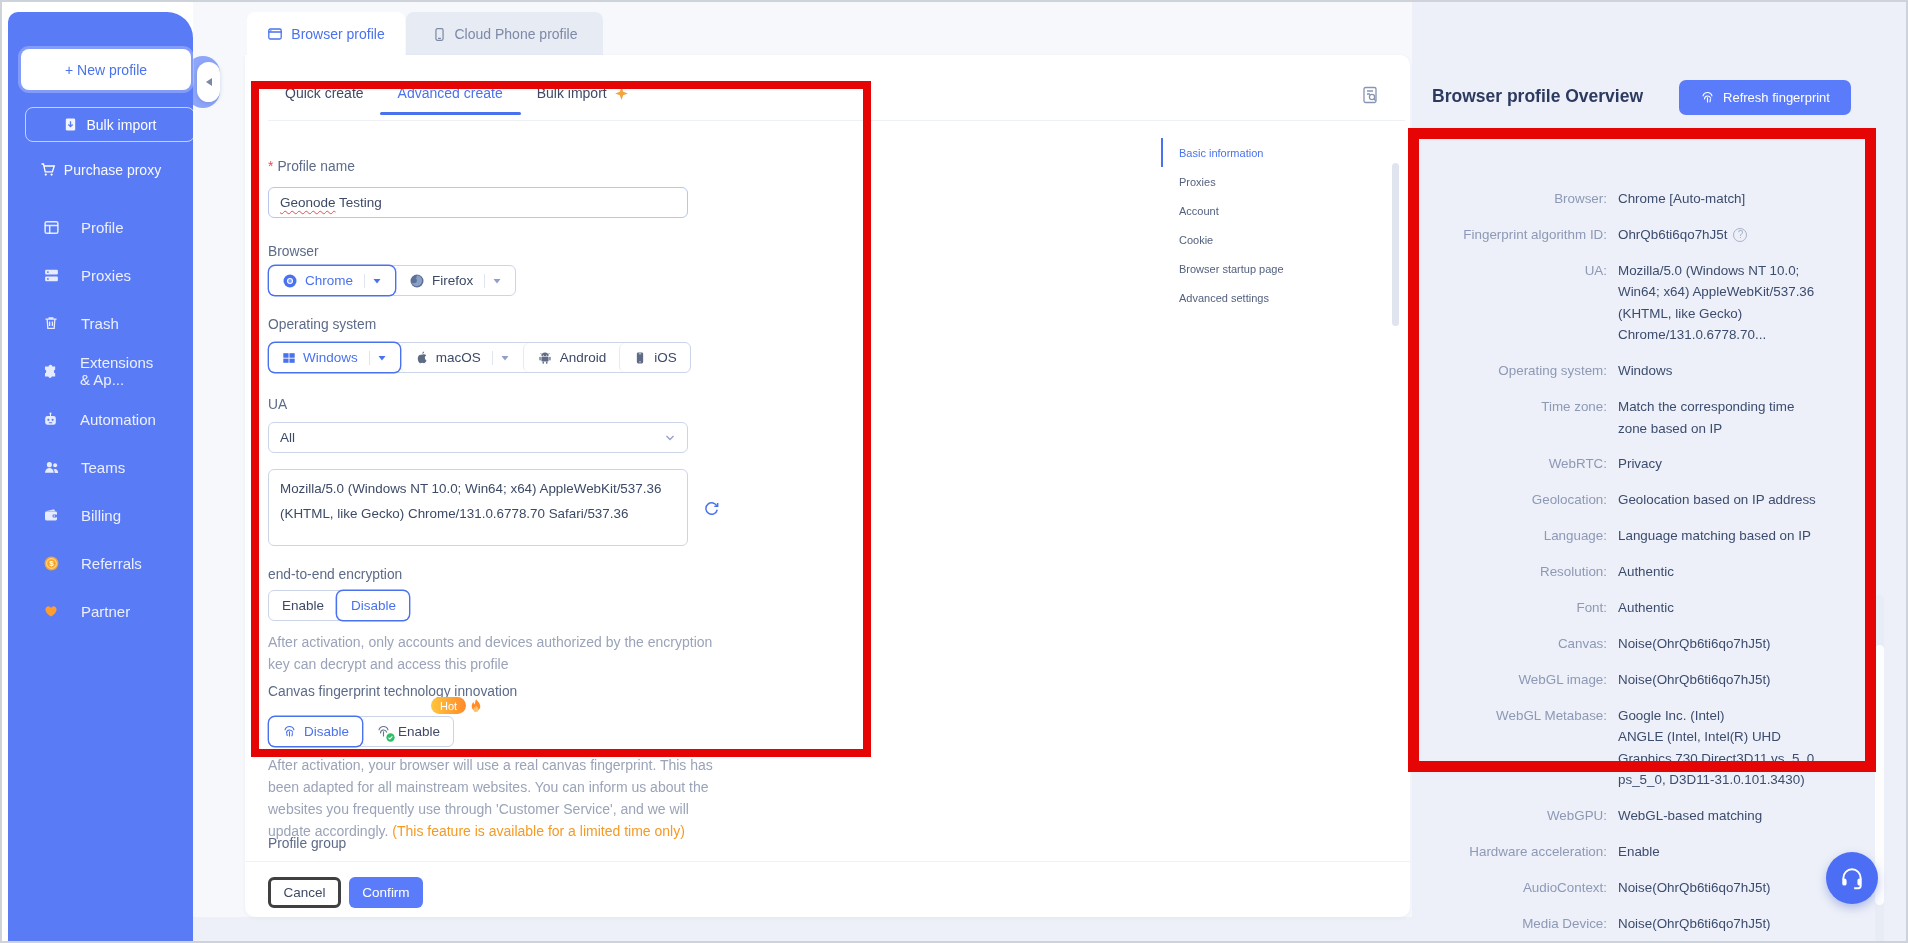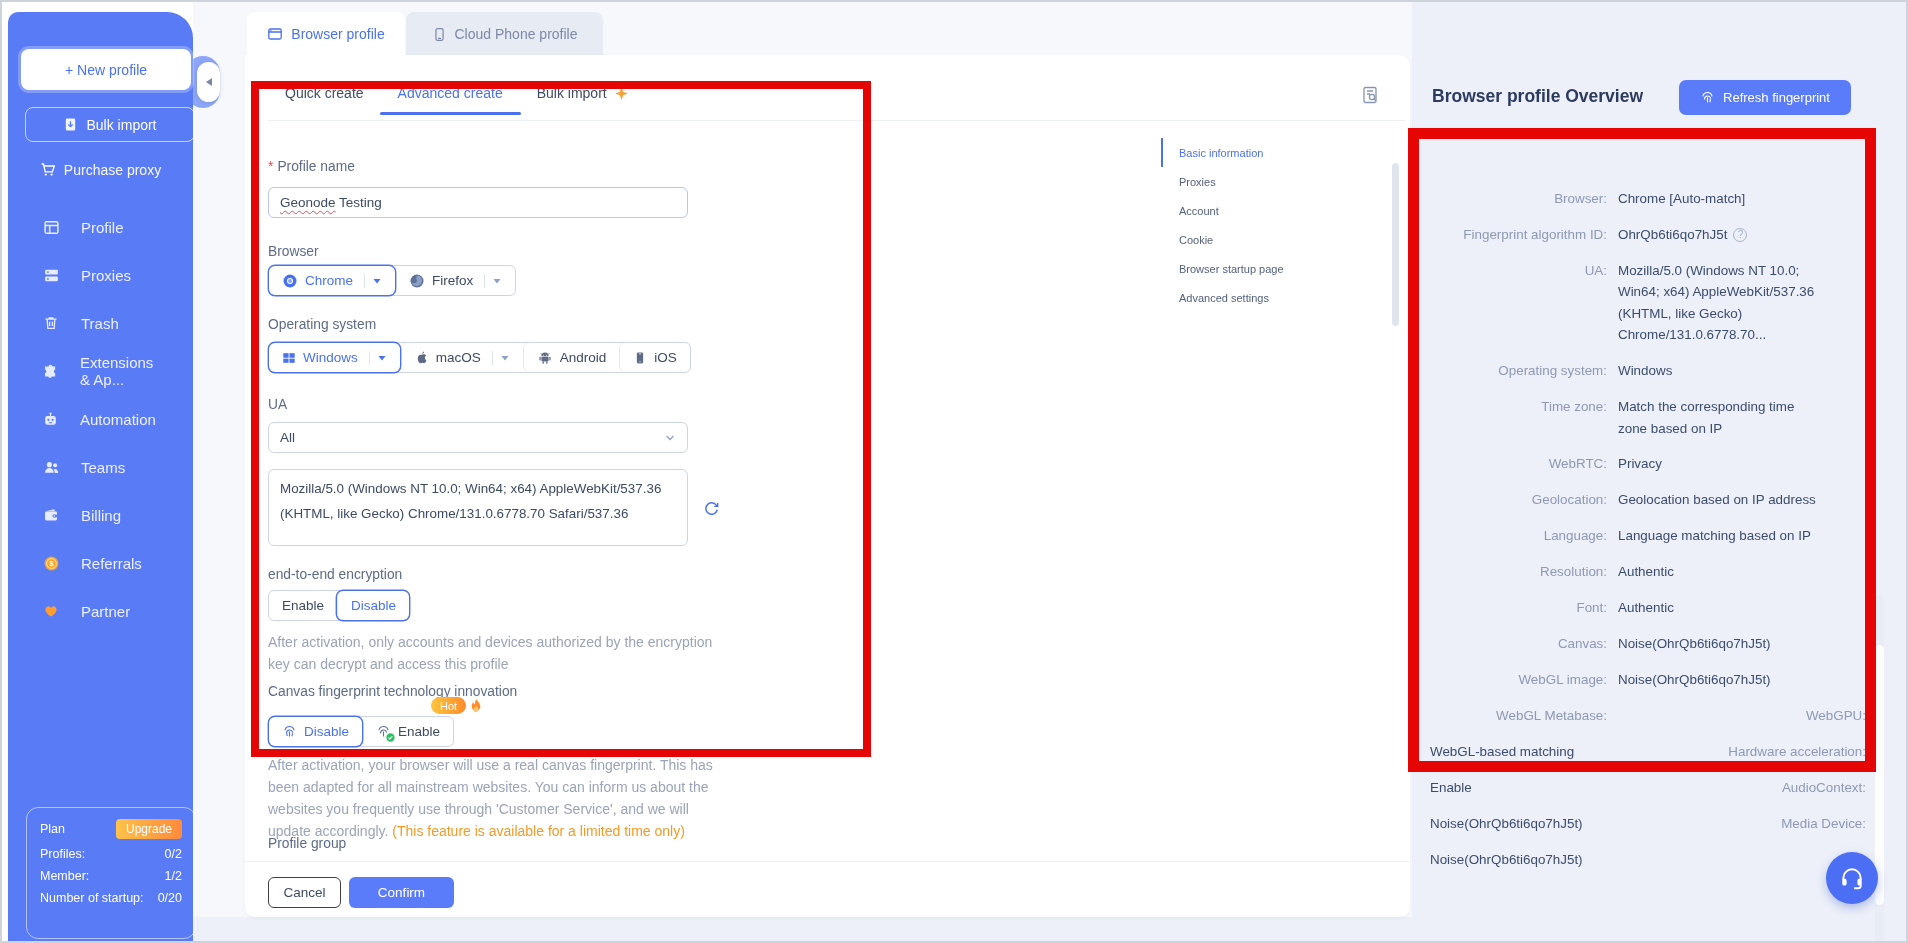--- a/index.html
+++ b/index.html
@@ -72,23 +72,23 @@
   .caret{color:#8fa0c8;display:flex}
   .seg.selected .caret{color:#4a72ee}
   .desc{position:absolute;left:23px;width:458px;font-size:14px;color:#9aa3b8;line-height:1.58}
   .hl{color:#f59a23}
   .hot{position:absolute;left:186px;top:642px;display:flex;align-items:center;gap:2px}
   .hot-pill{display:inline-flex;align-items:center;background:linear-gradient(90deg,#ffc53d,#ff8a2a);color:#fff;
     font-size:11px;height:17px;padding:0 9px;border-radius:9px}
   .gwrap{position:relative;display:flex}
   .gdot{position:absolute;right:-4px;bottom:-3px}
   .divider2{position:absolute;left:0;top:806px;width:1165px;height:1px;background:#eef1f6}
-  .btn-cancel{position:absolute;left:23px;top:822px;width:73px;height:31px;border:1px solid #404040;border-radius:6px;
+  .btn-cancel{position:absolute;left:23px;top:822px;width:73px;height:31px;border:3px solid #404040;border-radius:6px;
     background:#fff;color:#3d4a66;font-size:13.5px;display:flex;align-items:center;justify-content:center;cursor:pointer}
-  .btn-confirm{position:absolute;left:104px;top:822px;width:105px;height:31px;background:#5b7cfa;border-radius:6px;
+  .btn-confirm{position:absolute;left:104px;top:822px;width:74px;height:31px;background:#5b7cfa;border-radius:6px;
     color:#fff;font-size:13.5px;display:flex;align-items:center;justify-content:center;cursor:pointer}
   .secnav{position:absolute;left:916px;top:83px;width:220px}
   .nav-item{height:29px;display:flex;align-items:center;padding-left:16px;border-left:2.5px solid transparent;
     color:#53617f;font-size:11px;cursor:pointer}
   .nav-item.active{color:#4a72ee;border-left-color:#4a72ee}
   .inner-scroll{position:absolute;left:1147px;top:108px;width:7px;height:163px;background:#dfe4ee;border-radius:4px;cursor:pointer}
 
   
   .ov-title{position:absolute;left:1432px;top:86px;font-size:17.5px;font-weight:bold;color:#2b3a5e;z-index:3}
   .btn-refresh{position:absolute;left:1679px;top:80px;width:172px;height:35px;background:#5b7cfa;border-radius:7px;
@@ -226,38 +226,20 @@
     <div class="menu-item">
       <span class="mi">
         <svg width="16" height="16" viewBox="0 0 16 16">
             <path d="M8 13.6C4.6 11.2 2.4 8.9 2.4 6.4a3 3 0 0 1 5.6-1.5A3 3 0 0 1 13.6 6.4c0 2.5-2.2 4.8-5.6 7.2z" fill="#ff9d2e"></path>
           </svg>
       </span>
         <span>Partner</span>
     </div>
   </div>
 
-  <div class="plan-box">
-    <div class="plan-row">
-      <span>Plan</span>
-      <span class="btn-upgrade">Upgrade</span>
-    </div>
-    <div class="plan-row">
-      <span>Profiles:</span>
-      <span>0/2</span>
-    </div>
-    <div class="plan-row">
-      <span>Member:</span>
-      <span>1/2</span>
-    </div>
-    <div class="plan-row">
-      <span>Number of startup:</span>
-      <span>0/20</span>
-    </div>
-  </div>
 </div>
 <div class="sb-bump"></div>
 <div class="sb-handle">
     <span class="tri"></span>
   </div>
 
 <div class="tab-top tab-browser">
   <span>
     <svg width="16" height="16" viewBox="0 0 16 16" fill="none" stroke="currentColor" stroke-width="1.3">
         <rect x="1.8" y="3" width="12.4" height="10" rx="1.5"></rect>
@@ -537,20 +519,24 @@
     <div class="ov-label">Font:</div>
     <div class="ov-value"><span>Authentic</span></div>
 
     <div class="ov-label">Canvas:</div>
     <div class="ov-value"><span>Noise(OhrQb6ti6qo7hJ5t)</span></div>
 
     <div class="ov-label">WebGL image:</div>
     <div class="ov-value"><span>Noise(OhrQb6ti6qo7hJ5t)</span></div>
 
     <div class="ov-label">WebGL Metabase:</div>
+    <div class="ov-value"><span>Google Inc. (Intel)
+ANGLE (Intel, Intel(R) UHD
+Graphics 730 Direct3D11 vs_5_0
+ps_5_0, D3D11-31.0.101.3430)</span></div>
 
     <div class="ov-label">WebGPU:</div>
     <div class="ov-value"><span>WebGL-based matching</span></div>
 
     <div class="ov-label">Hardware acceleration:</div>
     <div class="ov-value"><span>Enable</span></div>
 
     <div class="ov-label">AudioContext:</div>
     <div class="ov-value"><span>Noise(OhrQb6ti6qo7hJ5t)</span></div>
 

